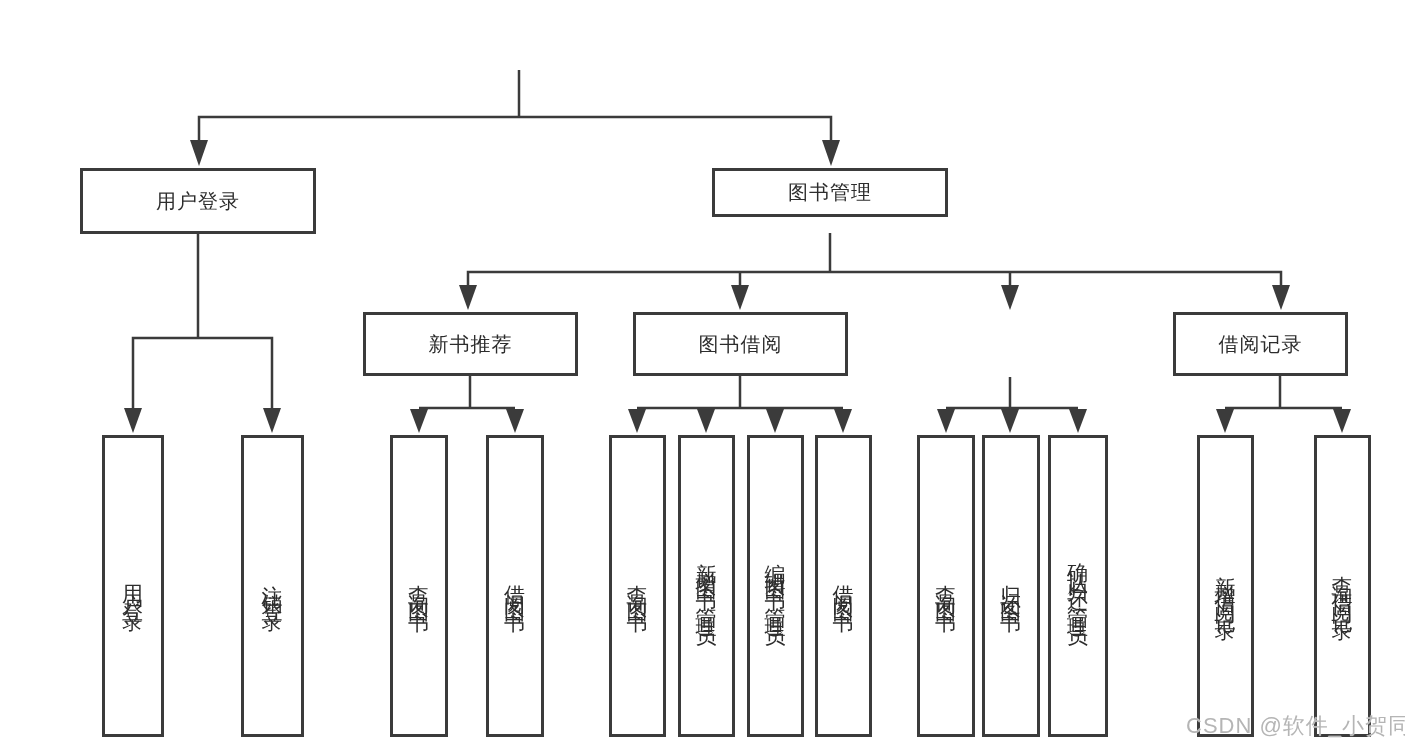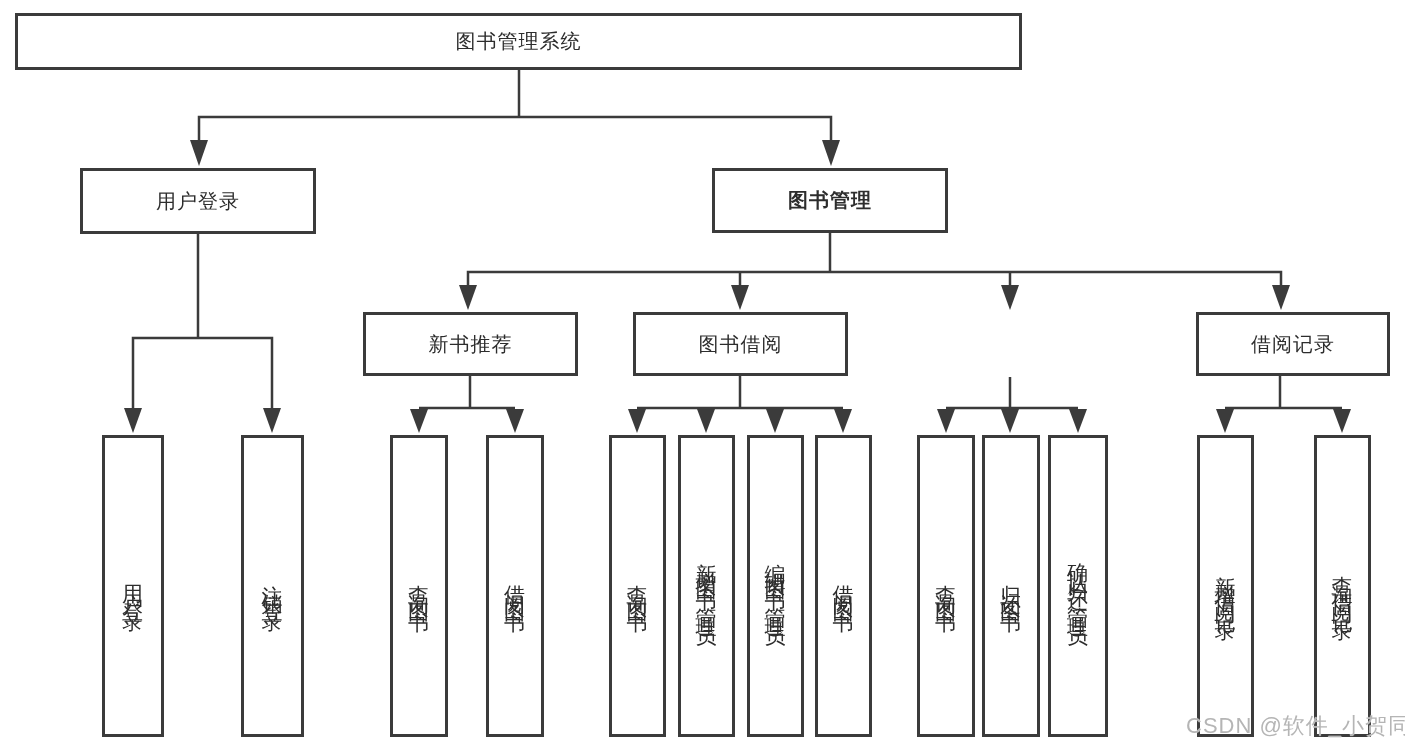--- a/index.html
+++ b/index.html
@@ -129,28 +129,27 @@
     <g stroke="#3b3b3b" stroke-width="2.5" fill="none">
       <path d="M1280 376 V408"></path>
       <path d="M1225 408 H1342"></path>
     </g>
     <g fill="#3b3b3b" stroke="none">
       <polygon points="1216,409 1234,409 1225,433"></polygon>
       <polygon points="1333,409 1351,409 1342,433"></polygon>
     </g>
   </svg>
 
-  <div class="box" style="left:15px; top:13px; width:1007px; height:57px;">图书管理系统</div>
 
   <div class="box" style="left:80px; top:168px; width:236px; height:66px;">用户登录</div>
-  <div class="box" style="left:712px; top:168px; width:236px; height:65px;font-weight:bold;">图书管理</div>
+  <div class="box" style="left:712px; top:168px; width:236px; height:49px;">图书管理</div>
 
   <div class="box" style="left:633px; top:312px; width:215px; height:64px;">图书借阅</div>
   <div class="box" style="left:363px; top:312px; width:215px; height:64px;">新书推荐</div>
-  <div class="box" style="left:1173px; top:312px; width:194px; height:64px;margin-left:23px;">借阅记录</div>
+  <div class="box" style="left:1173px; top:312px; width:175px; height:64px;">借阅记录</div>
 
   <div class="box leaf" style="left:102px; width:62px;">
     <span class="vtext">用户登录</span>
   </div>
   <div class="box leaf" style="left:241px; width:63px;">
     <span class="vtext">注销登录</span>
   </div>
 
   <div class="box leaf" style="left:390px; width:58px;">
     <span class="vtext">查询图书</span>

